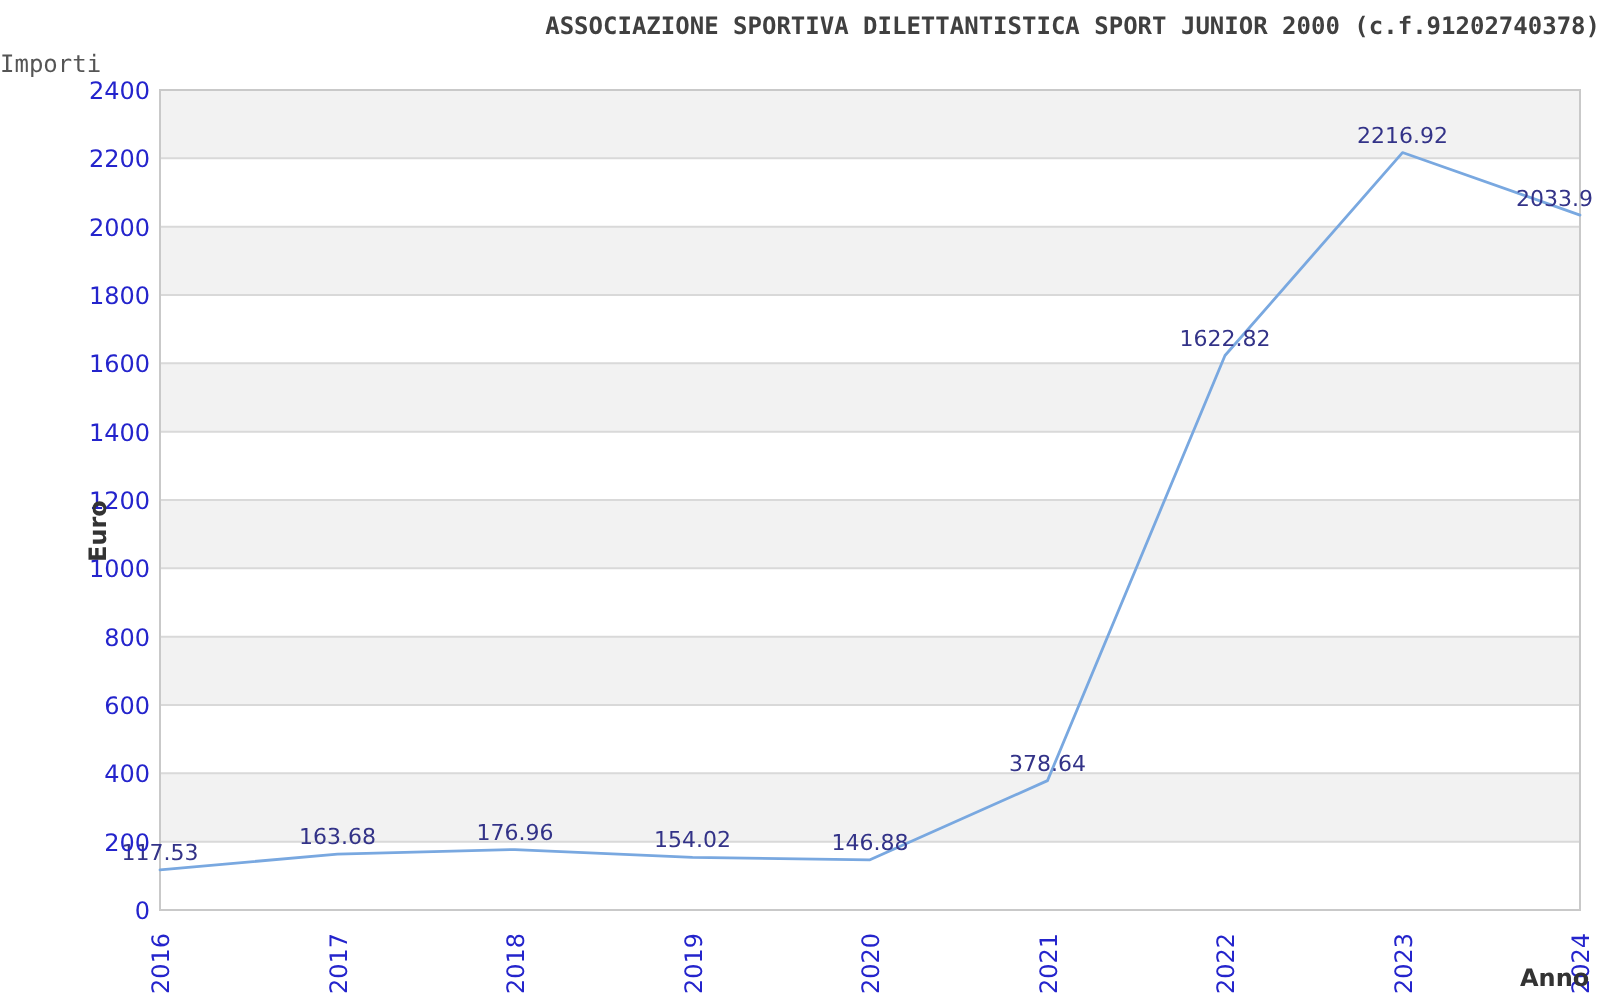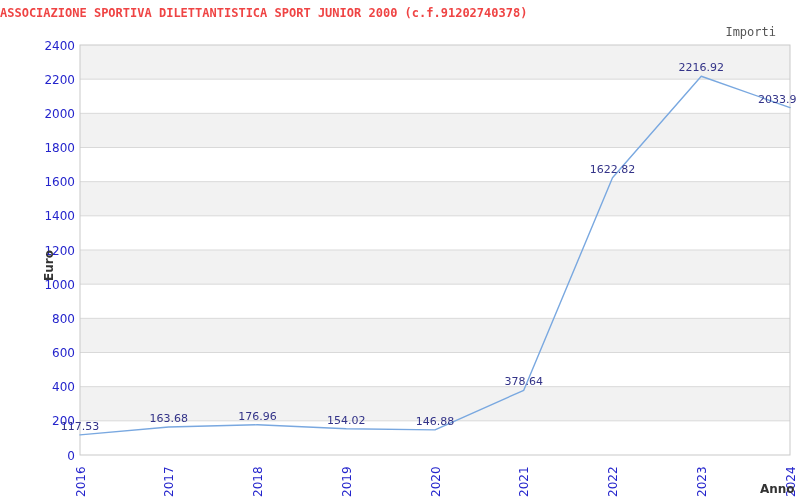--- a/index.html
+++ b/index.html
@@ -8,32 +8,32 @@
     width: 800px;
     height: 500px;
     overflow: hidden;
     background: #ffffff;
     font-family: "DejaVu Sans", sans-serif;
   }
   .chart-title {
     position: absolute;
     top: 6px; left: 0;
     width: 800px;
-    text-align: left;
+    text-align: right;
     font-family: "DejaVu Sans Mono", monospace;
     font-size: 12px;
     font-weight: bold;
-    color: #ef4444;
+    color: #404040;
     white-space: nowrap;
   }
   .chart-subtitle {
     position: absolute;
     top: 25px; left: 0;
     width: 776px;
-    text-align: right;
+    text-align: left;
     font-family: "DejaVu Sans Mono", monospace;
     font-size: 12px;
     color: #555555;
   }
   svg text { font-family: "DejaVu Sans", sans-serif; }
   .ticktext { font-size: 12px; }
   .dlabel   { font-size: 11px; }
   .axtitle  { font-size: 12px; font-weight: bold; }
 </style>
 </head>

